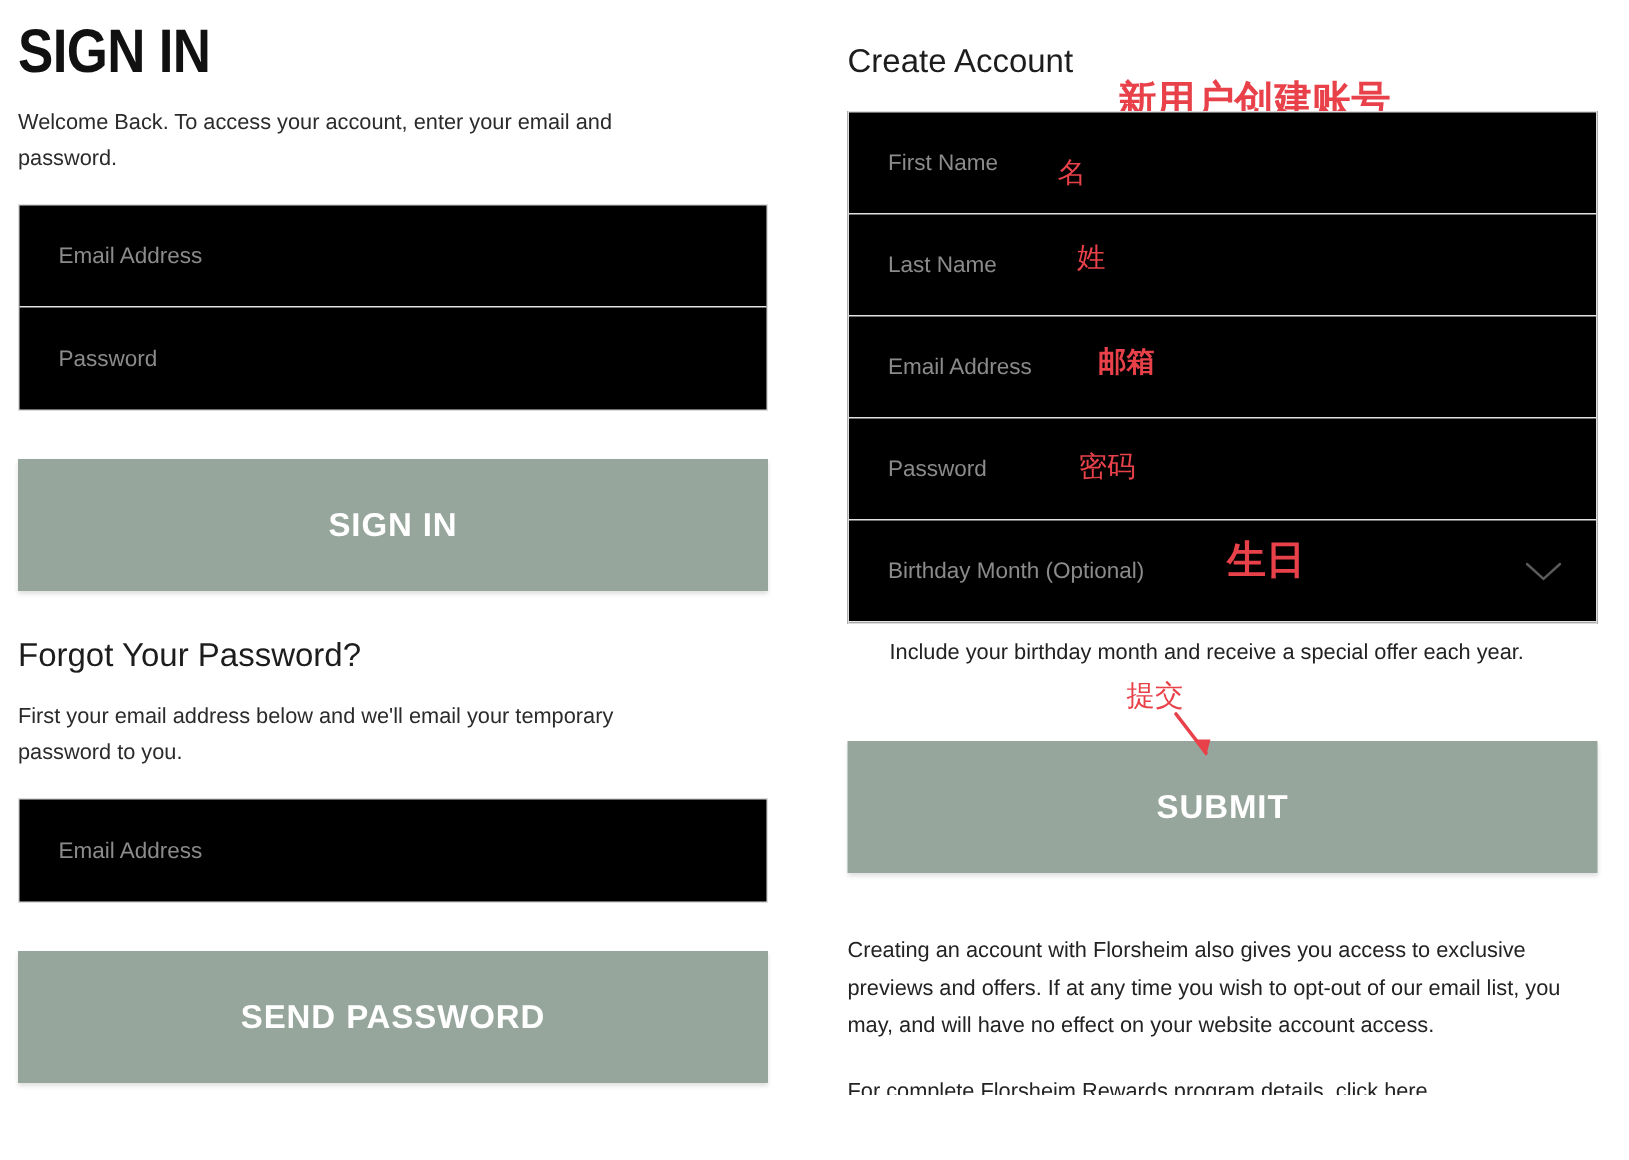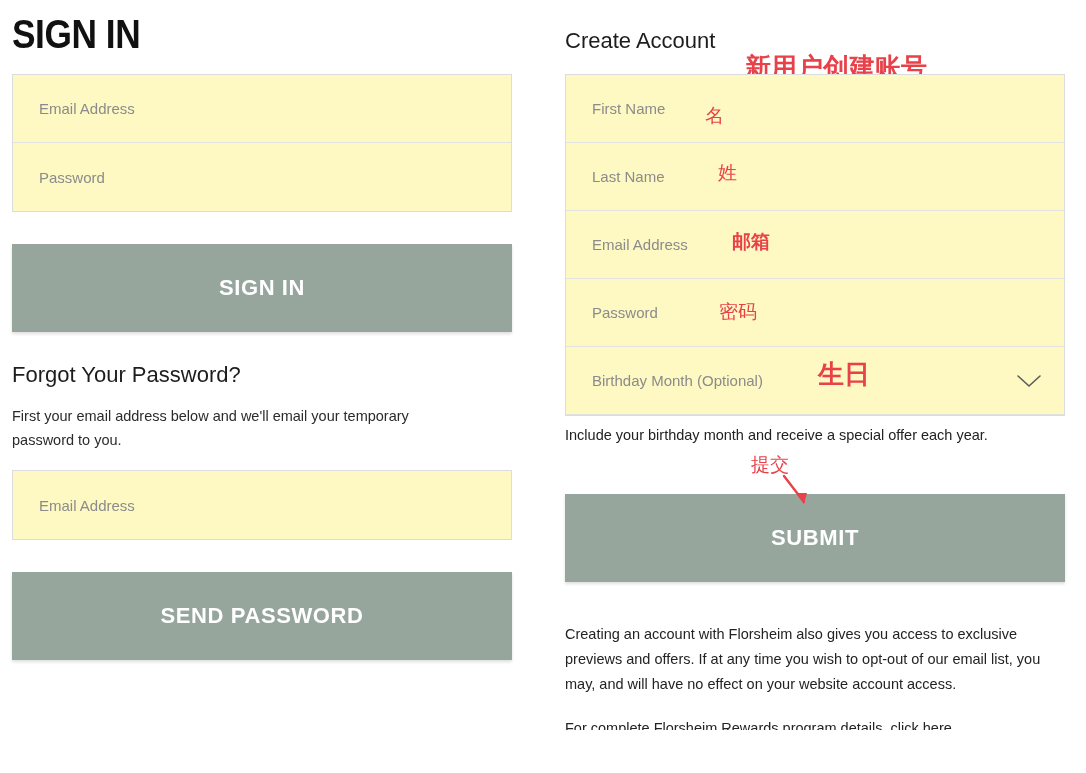--- a/index.html
+++ b/index.html
@@ -62,21 +62,21 @@
     line-height: 24px;
     color: #2b2b2b;
     margin-top: 14px;
     max-width: 440px;
   }
   .blurb-wide { max-width: 492px; }
 
   
   .field-box {
     border: 1px solid #dcdcdc;
-    background: #fef9c3;
+    background: #000000;
   }
   .field-row {
     position: relative;
     height: 68px;
     display: flex;
     align-items: center;
     padding: 0 26px;
     border-bottom: 1px solid #e2e2e2;
   }
   .field-row:last-child { border-bottom: none; }
@@ -127,20 +127,21 @@
   .arrow-svg {
     position: absolute;
     pointer-events: none;
   }
 
   .helper-note {
     font-size: 14.5px;
     line-height: 22px;
     color: #222;
     margin-top: 8px;
+    margin-left: 28px;
   }
   .footnote {
     font-size: 14.5px;
     line-height: 25px;
     color: #232323;
     max-width: 496px;
   }
   .footnote-cut {
     margin-top: 19px;
     height: 14px;
@@ -153,20 +154,21 @@
 </style>
 </head>
 <body>
 
 <div class="page">
 
   <div class="col-left">
 
     <h1 class="display-title">SIGN IN</h1>
 
+    <p class="blurb">Welcome Back. To access your account, enter your email and password.</p>
 
     <div class="field-box" style="margin-top:18px;">
       <div class="field-row">
         <span class="field-label">Email Address</span>
       </div>
       <div class="field-row">
         <span class="field-label">Password</span>
       </div>
     </div>
 

